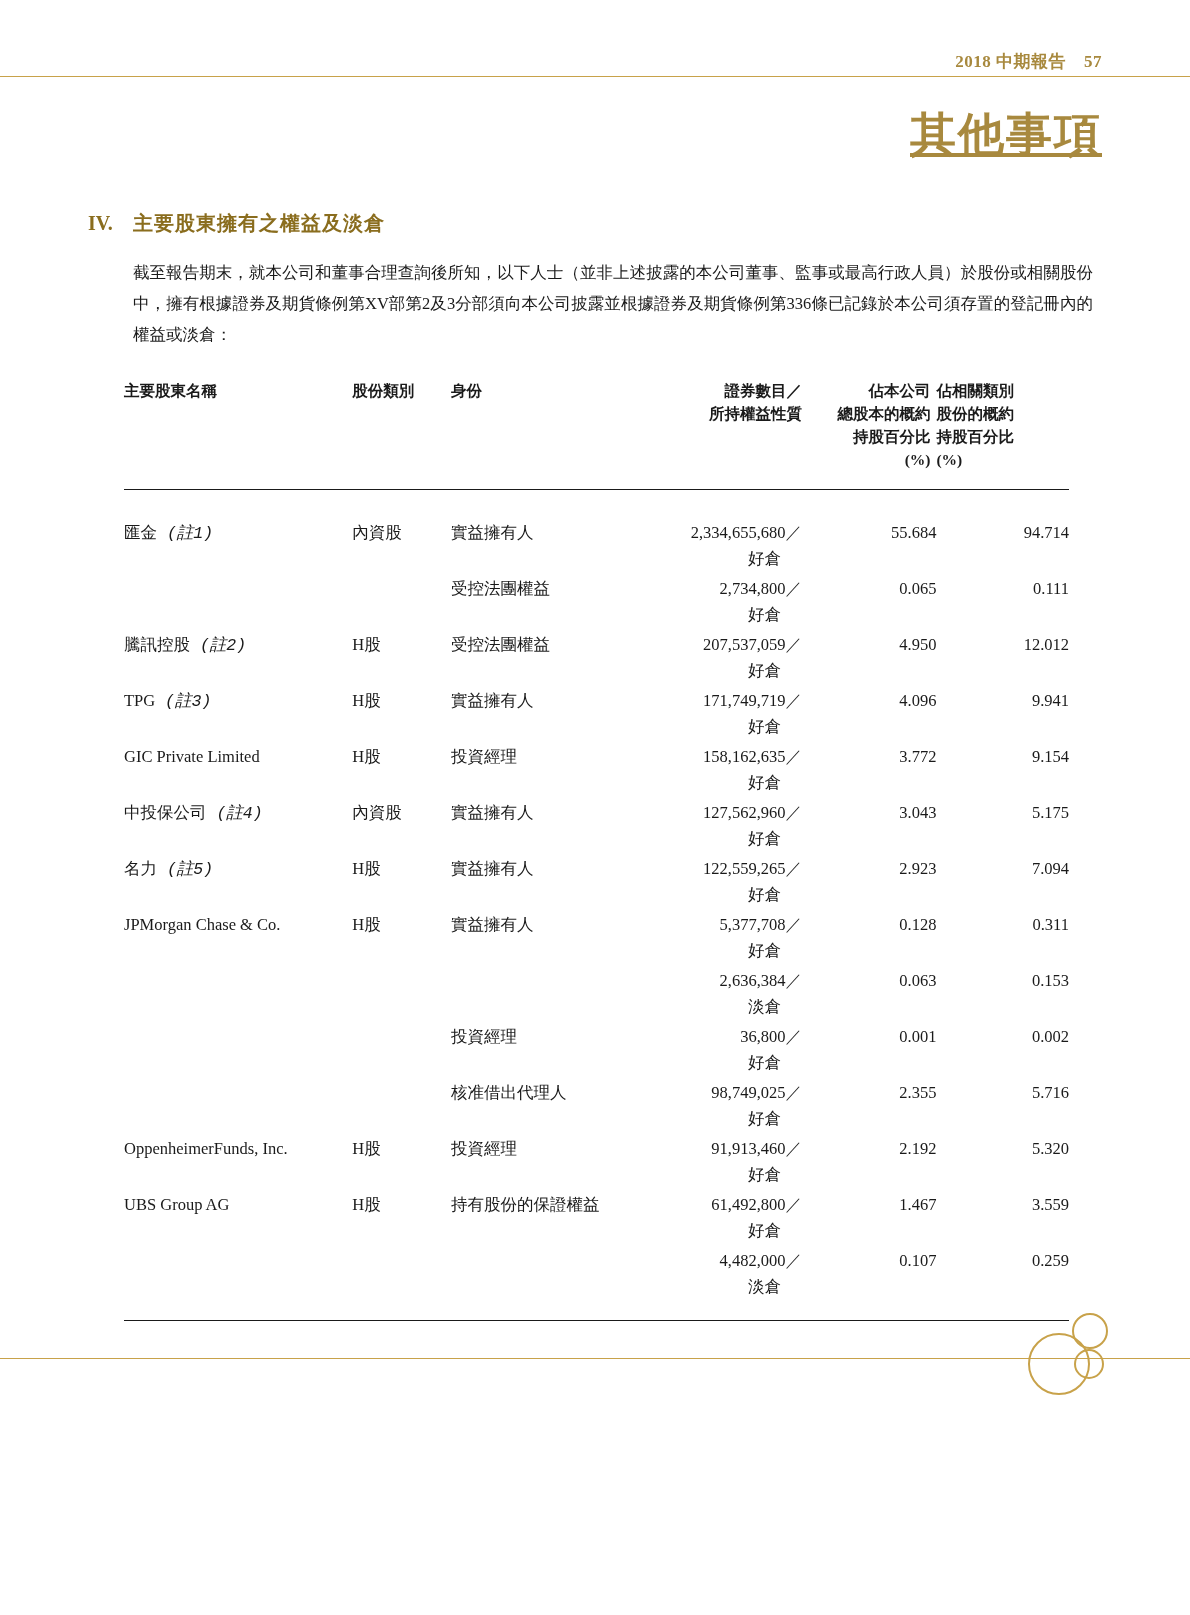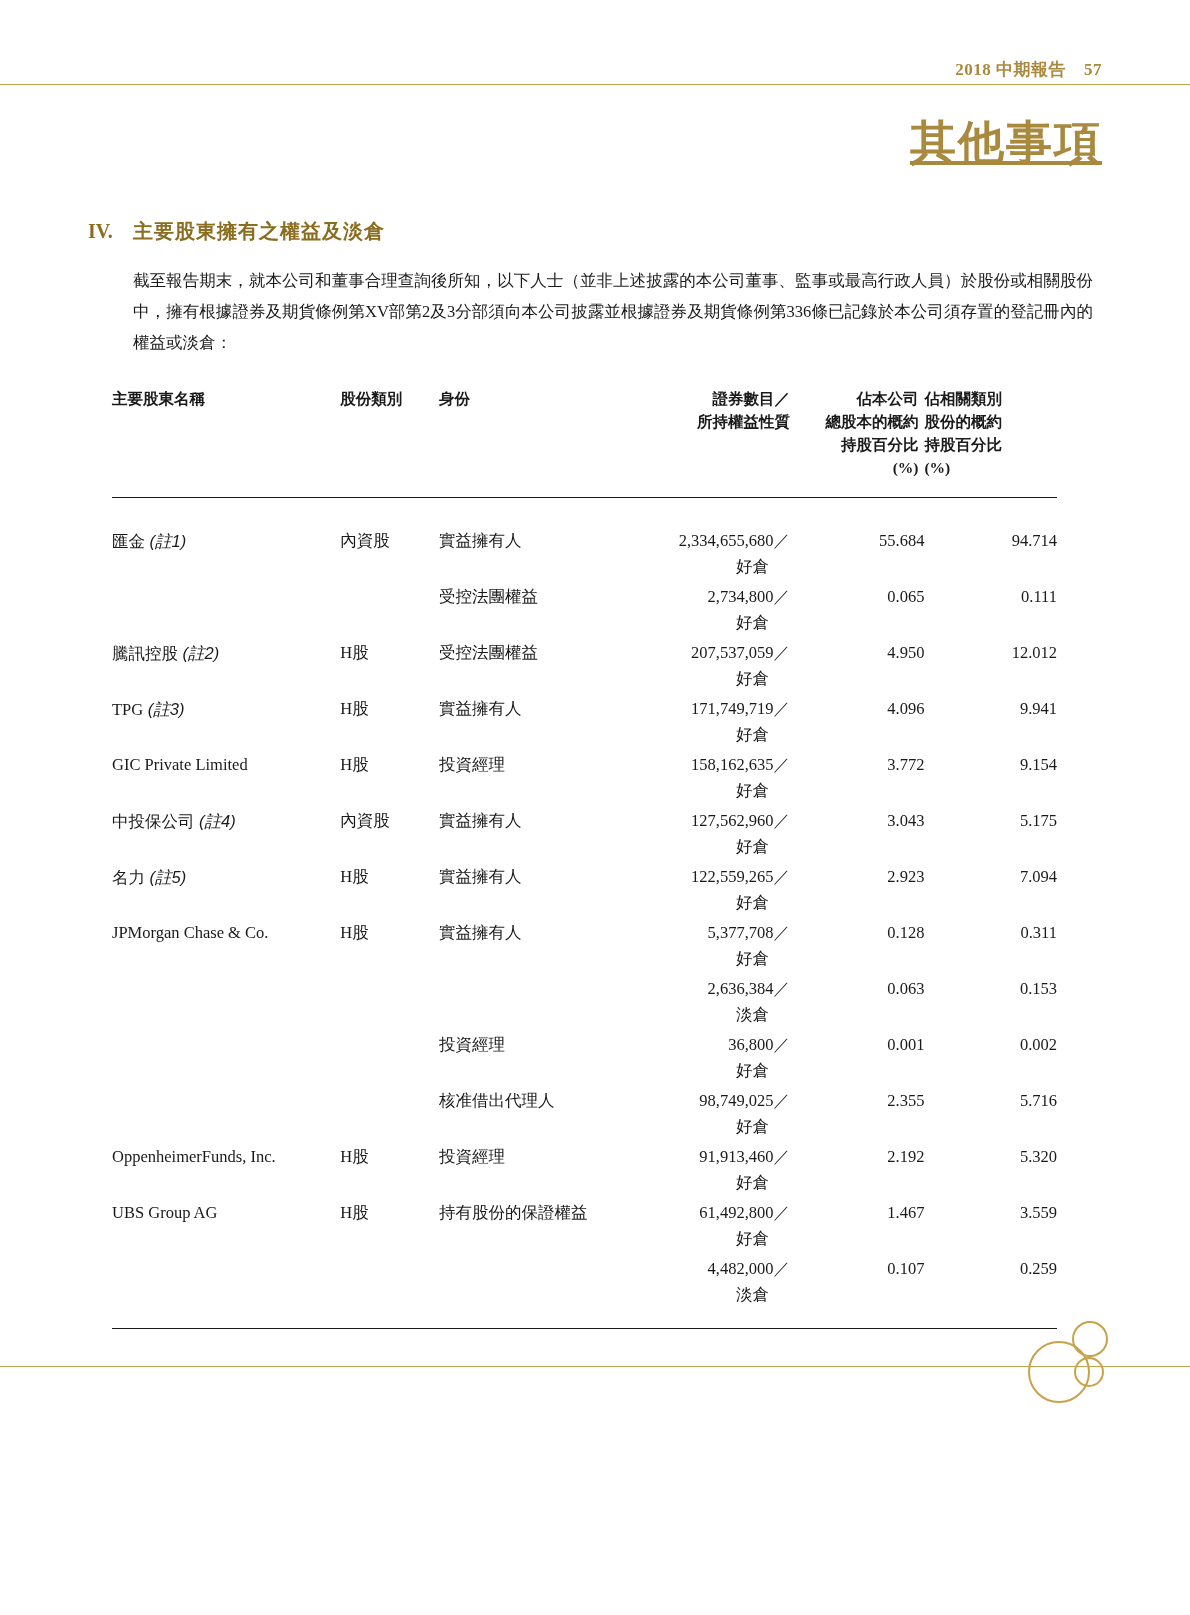--- a/index.html
+++ b/index.html
@@ -4,21 +4,21 @@
 <style>
   html, body {
     margin: 0;
     padding: 0;
     background: #ffffff;
   }
   .page {
     position: relative;
     width: 1190px;
     height: 1417px;
-    margin: 12px auto;
+    margin: 4px auto;
     background: #ffffff;
     font-family: "Liberation Serif", serif;
     color: #1a1a1a;
     overflow: hidden;
   }
 
   
   .header-rule {
     position: absolute;
     left: 0;
@@ -82,21 +82,21 @@
     width: 960px;
     font-size: 16.5px;
     line-height: 31px;
     text-align: justify;
     color: #1a1a1a;
   }
 
   
   .table-wrap {
     position: absolute;
-    left: 112px;
+    left: 124px;
     top: 375px;
     width: 945px;
   }
   table.holders {
     border-collapse: collapse;
     width: 945px;
     font-size: 16px;
   }
   table.holders th,
   table.holders td {
@@ -138,21 +138,21 @@
   td.num, td.pct { white-space: nowrap; }
   td.num { text-align: right; }
   td.pct { text-align: right; }
   .sub {
     display: block;
     font-size: 16.5px;
   }
   .num .sub { text-align: right; padding-right: 21px; }
   .note {
     font-style: italic;
-    font-family: Liberation Sans, sans-serif;
+    font-family: Liberation Mono, monospace;
   }
   td.name, td.class, td.cap { padding-right: 8px; }
 
   
   .footer-rule {
     position: absolute;
     left: 0;
     bottom: 62px;
     width: 1190px;
     height: 1px;

